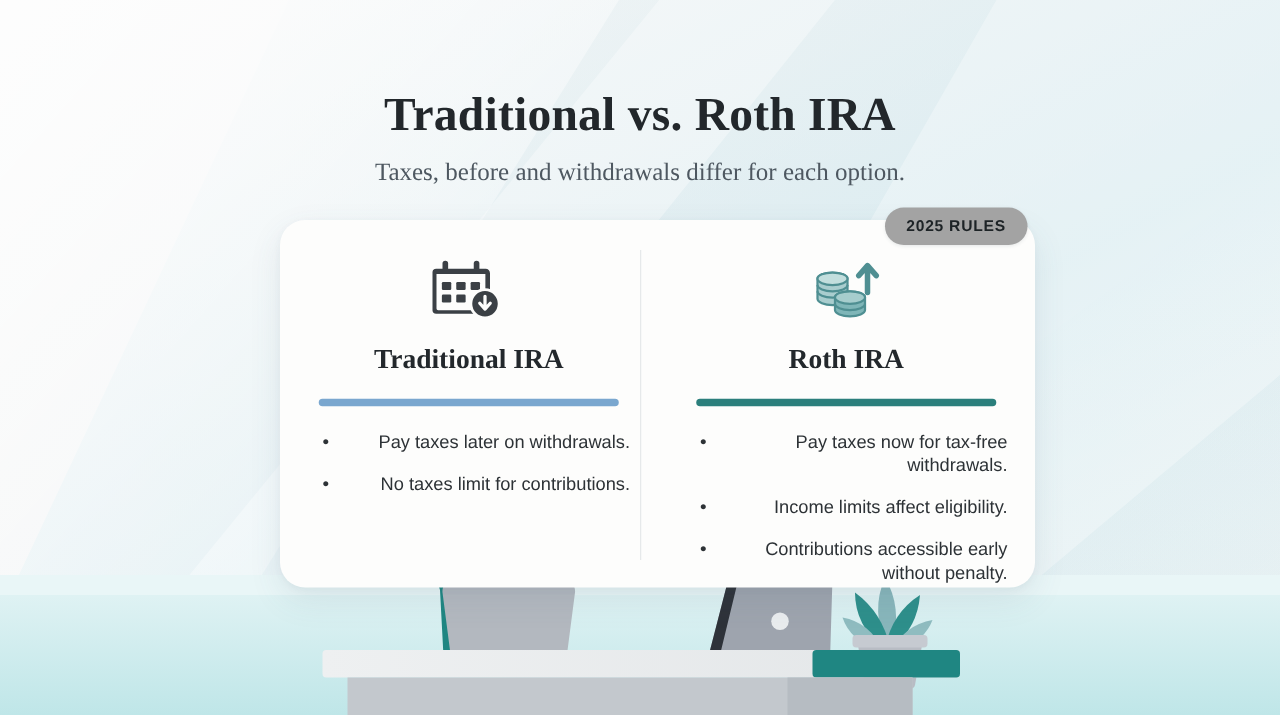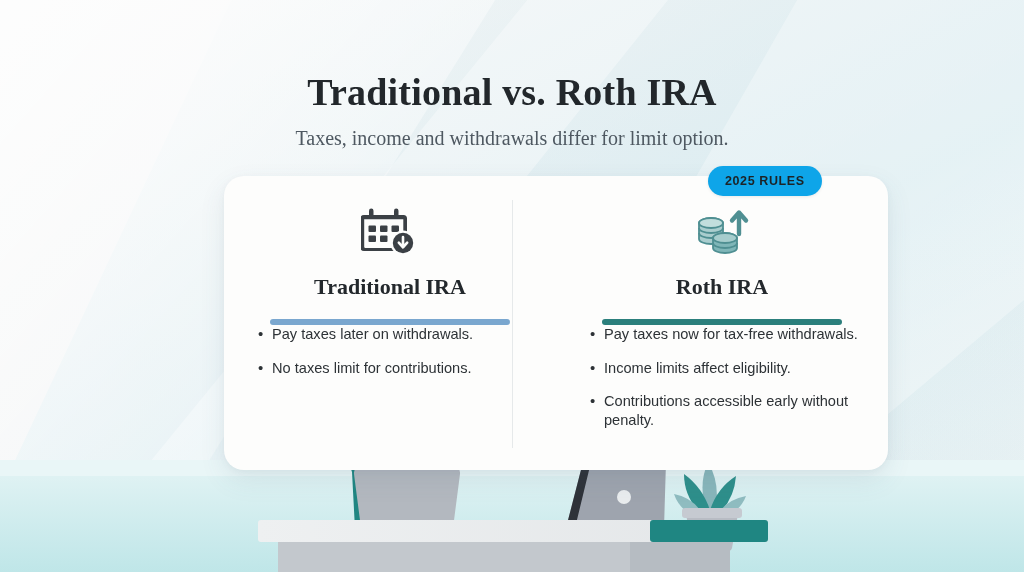--- a/index.html
+++ b/index.html
@@ -22,50 +22,50 @@
     letter-spacing:0.2px; line-height:1.1;
   }
   .subtitle {
     font-family:"Liberation Serif", serif;
     font-size:20px; color:#4e5861; margin-top:12px; line-height:1.2;
   }
 
   
   .badge {
     position:absolute; left:708px; top:166px; z-index:30;
-    background:#0ea5e9; color:#1d2326;
+    background:#a3a3a3; color:#1d2326;
     font-size:12.5px; font-weight:700; letter-spacing:0.6px;
     padding:8px 17px; border-radius:999px;
     box-shadow:0 1px 3px rgba(40,60,70,0.10);
   }
 
   
   .card {
     position:absolute; left:224px; top:176px;
-    width:664px; height:294px;
+    width:604px; height:294px;
     background:#fdfdfc; border-radius:20px;
     box-shadow:0 10px 26px rgba(70,100,115,0.10), 0 2px 6px rgba(70,100,115,0.05);
     z-index:20;
     display:flex;
   }
   .col { width:50%; padding:28px 22px 0 22px; position:relative; }
   .divider {
     position:absolute; left:288px; top:24px; width:1px; height:248px;
     background:#e6e9ea; z-index:21;
   }
 
   .icon-wrap { height:56px; display:flex; align-items:center; justify-content:center; }
   .col-title {
     font-family:"Liberation Serif", serif;
     font-size:22px; font-weight:700; color:#23282c;
     text-align:center; margin-top:14px;
   }
   .rule { height:6px; border-radius:4px; margin:19px auto 0 auto; width:240px; }
 
-  .bullets { padding-left:12px; list-style:none; }
+  .bullets { margin-top:20px; padding-left:12px; list-style:none;text-align:right; }
   .bullets li {
     position:relative; padding-left:14px;
     font-size:14.6px; color:#2d3236; line-height:1.28;
     margin-bottom:15px;
   }
   .bullets li:before {
     content:"•"; position:absolute; left:0; top:-1px;
     font-size:15px; color:#2d3236;
   }
 
@@ -99,21 +99,21 @@
   <rect width="1024" height="572" fill="url(#bgGrad)"></rect>
   <path d="M 250 -40 L 1120 -40 L 1120 620 L -60 620 Z" fill="url(#tintA)" opacity="0.75"></path>
   <path d="M -60 -40 L 520 -40 L 110 620 L -60 620 Z" fill="url(#tintB)"></path>
   <path d="M 430 572 L 1024 130 L 1024 572 Z" fill="url(#tintC)" opacity="0.55"></path>
   <path d="M 60 572 L 560 -40 L 700 -40 L 210 572 Z" fill="#ffffff" opacity="0.35"></path>
   <path d="M 820 -40 L 1024 -40 L 1024 300 L 700 572 L 470 572 Z" fill="#ffffff" opacity="0.30"></path>
 </svg>
 
 <div class="header">
   <div class="title">Traditional vs. Roth IRA</div>
-  <div class="subtitle">Taxes, income and withdrawals differ for limit option.</div>
+  <div class="subtitle">Taxes, before and withdrawals differ for each option.</div>
 </div>
 
 <div class="badge">2025 RULES</div>
 
 <div class="card">
 
   <div class="col">
     <div class="icon-wrap">
       <svg width="58" height="52" viewBox="0 0 58 52">
         <g fill="#3b4045">

